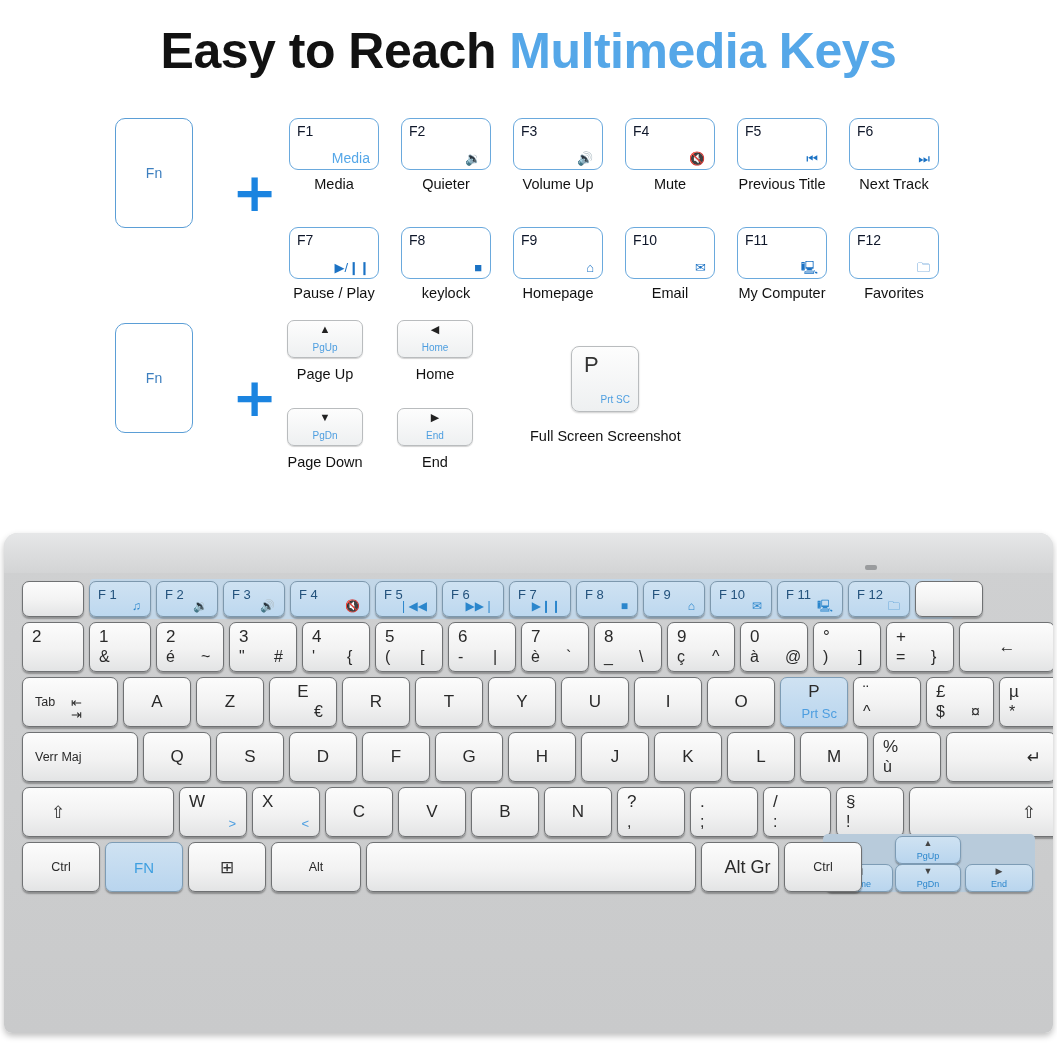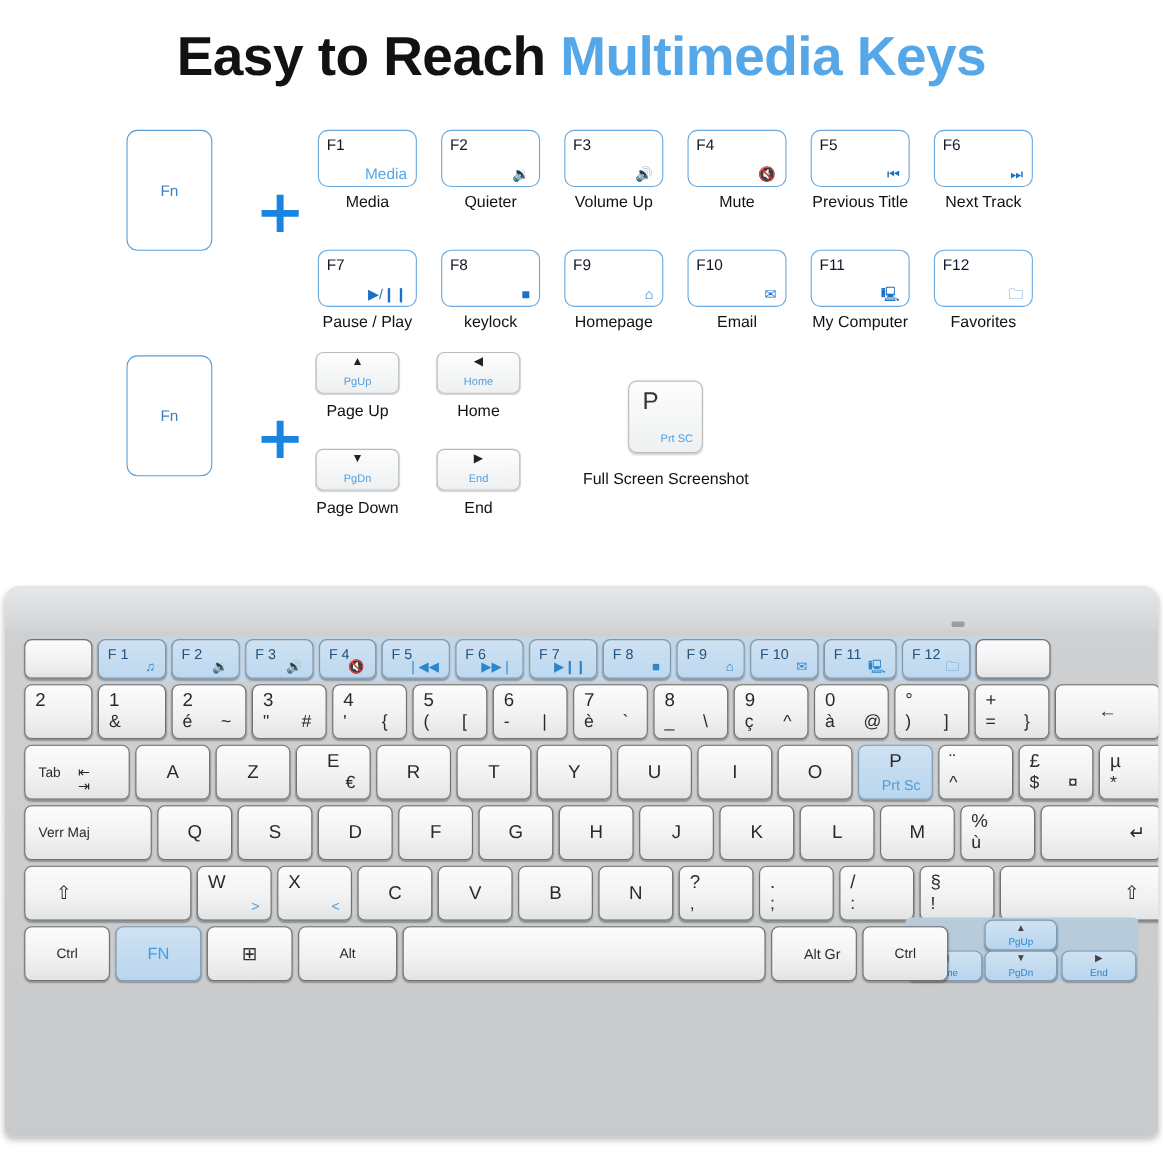--- a/index.html
+++ b/index.html
@@ -364,21 +364,21 @@
             <span class="k-fn-ico">♫</span>
           </div>
           <div class="key fnk" style="width: 62px;">
             <span class="k-fn-lbl">F 2</span>
             <span class="k-fn-ico">🔉</span>
           </div>
           <div class="key fnk" style="width: 62px;">
             <span class="k-fn-lbl">F 3</span>
             <span class="k-fn-ico">🔊</span>
           </div>
-          <div class="key fnk" style="width: 52px;">
+          <div class="key fnk" style="width: 80px;">
             <span class="k-fn-lbl">F 4</span>
             <span class="k-fn-ico">🔇</span>
           </div>
           <div class="key fnk" style="width: 62px; padding-left: 42px;">
             <span class="k-fn-lbl">F 5</span>
             <span class="k-fn-ico">❘◀◀</span>
           </div>
           <div class="key fnk" style="width: 62px;">
             <span class="k-fn-lbl">F 6</span>
             <span class="k-fn-ico">▶▶❘</span>
@@ -640,21 +640,21 @@
             <span class="k-center" style="color: rgb(62, 159, 224); font-size: 15px;">FN</span>
           </div>
           <div class="key" style="width: 78px;">
             <span class="k-center win-glyph">⊞</span>
           </div>
           <div class="key" style="width: 90px;">
             <span class="k-center" style="font-size: 12.5px;">Alt</span>
           </div>
           <div class="key" style="width: 330px; height: 50px;"></div>
           <div class="key" style="width: 78px;">
-            <span class="k-center" style="font-size: 13px; margin-left: 15px;">Alt Gr</span>
+            <span class="k-center" style="font-size: 18px; margin-left: 15px;">Alt Gr</span>
           </div>
           <div class="key" style="width: 78px;">
             <span class="k-center" style="font-size: 12.5px;">Ctrl</span>
           </div>
         </div>
     </div>
   </div>
 </div>
 
 </body></html>

